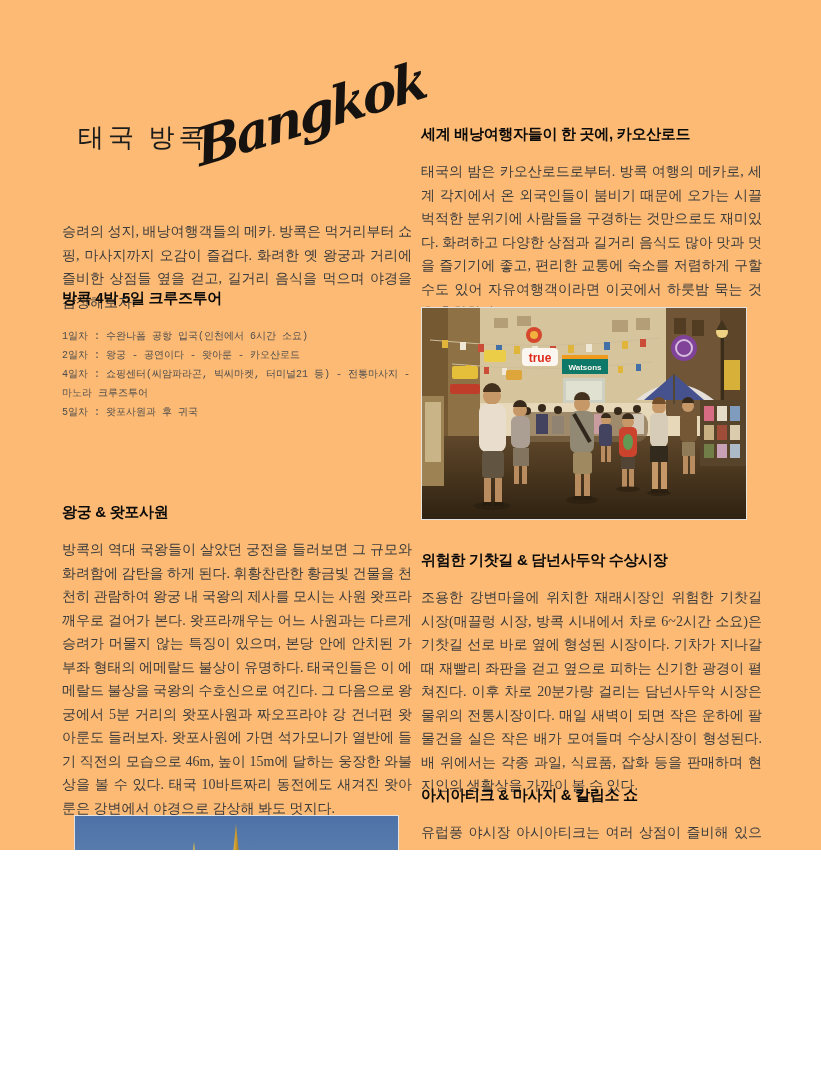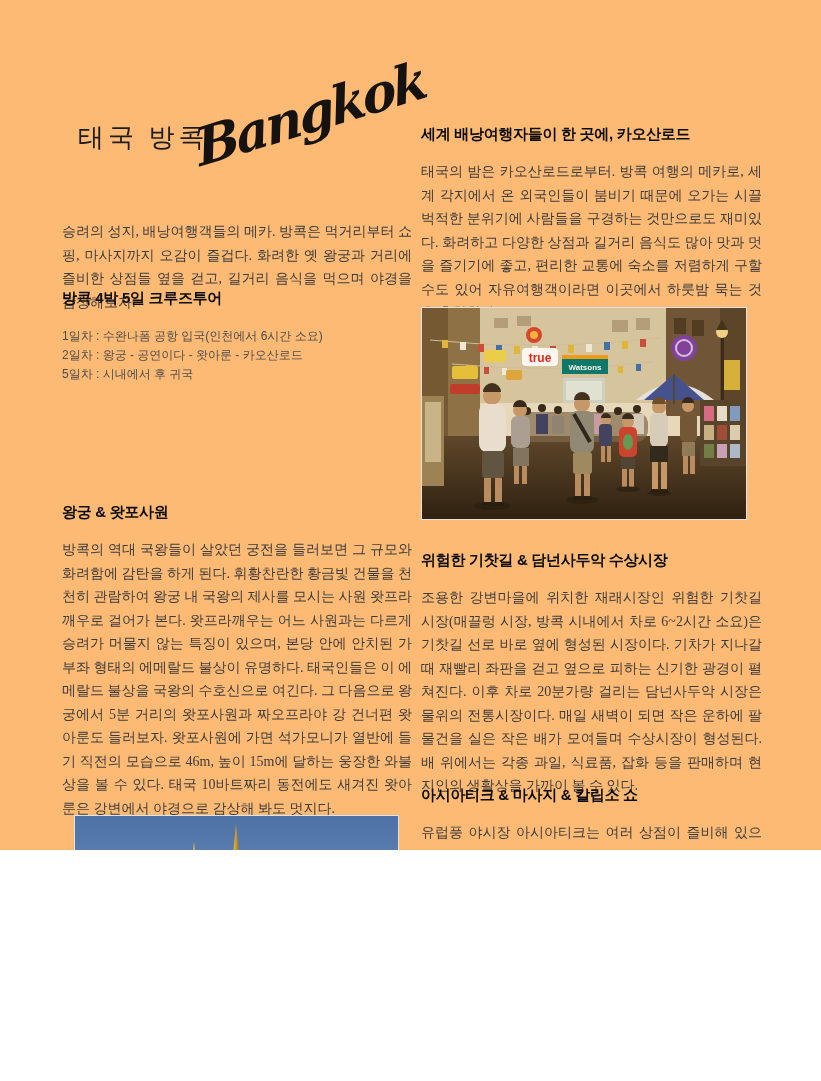--- a/index.html
+++ b/index.html
@@ -24,22 +24,22 @@
   }
   .col-r .body-text,.body-text.r{width:341px;}
   .intro{left:62px;top:192px;margin-top:28px;}
   .heading{
     font-family:"Liberation Sans","DejaVu Sans",sans-serif;font-weight:bold;
     font-size:15px;color:#0a0a0a;letter-spacing:-0.3px;
   }
   .itin-heading{left:62px;top:289px;}
   .itin-list{
     left:62px;top:327px;width:352px;margin:0;padding:0;list-style:none;
-    font-family:Liberation Sans, sans-serif;
-    font-size:12px;line-height:19px;color:#4d4d4d;word-break:break-all;
+    font-family:Liberation Mono, monospace;
+    font-size:10px;line-height:19px;color:#4d4d4d;word-break:break-all;
   }
   .s1-h{left:62px;top:503px;}
   .s1-b{left:62px;top:524px;}
   .s2-h{left:421px;top:125px;}
   .s2-b{left:421px;top:146px;}
   .s3-h{left:421px;top:551px;}
   .s3-b{left:421px;top:572px;}
   .s4-h{left:421px;top:786px;}
   .s4-b{left:421px;top:807px;}
   .photo{display:block;box-shadow:0 0 0 1px #e2e2e2;}
@@ -55,21 +55,22 @@
 
   <div class="abs title-ko">태국 방콕</div>
   <div class="abs bangkok-script">Bangkok</div>
 
   <p class="abs body-text intro">승려의 성지, 배낭여행객들의 메카. 방콕은 먹거리부터 쇼핑, 마사지까지 오감이 즐겁다. 화려한 옛 왕궁과 거리에 즐비한 상점들 옆을 걷고, 길거리 음식을 먹으며 야경을 감상해보자.</p>
 
   <div class="abs heading itin-heading">방콕 4박 5일 크루즈투어</div>
   <ul class="abs itin-list">
     <li>1일차 : 수완나폼 공항 입국(인천에서 6시간 소요)</li>
     <li>2일차 : 왕궁 - 공연이다 - 왓아룬 - 카오산로드</li>
-    <li>5일차 : 시내에서 후 귀국</li>
+    <li>4일차 : 쇼핑센터(씨암파라곤, 빅씨마켓, 터미널21 등) - 전통마사지 - 마노라 크루즈투어</li>
+    <li>5일차 : 왓포사원과 후 귀국</li>
   </ul>
 
   <div class="abs heading s1-h">왕궁 &amp; 왓포사원</div>
   <p class="abs body-text s1-b">방콕의 역대 국왕들이 살았던 궁전을 들러보면 그 규모와 화려함에 감탄을 하게 된다. 휘황찬란한 황금빛 건물을 천천히 관람하여 왕궁 내 국왕의 제사를 모시는 사원 왓프라깨우로 걸어가 본다. 왓프라깨우는 어느 사원과는 다르게 승려가 머물지 않는 특징이 있으며, 본당 안에 안치된 가부좌 형태의 에메랄드 불상이 유명하다. 태국인들은 이 에메랄드 불상을 국왕의 수호신으로 여긴다. 그 다음으로 왕궁에서 5분 거리의 왓포사원과 짜오프라야 강 건너편 왓아룬도 들러보자. 왓포사원에 가면 석가모니가 열반에 들기 직전의 모습으로 46m, 높이 15m에 달하는 웅장한 와불상을 볼 수 있다. 태국 10바트짜리 동전에도 새겨진 왓아룬은 강변에서 야경으로 감상해 봐도 멋지다.</p>
 
   <div class="abs photo photo-temple">
     <svg viewBox="0 0 323 193" preserveAspectRatio="none">
       <defs>
         <linearGradient id="sky" x1="0" y1="0" x2="0" y2="1">
           <stop offset="0" stop-color="#4d72a7"></stop>

